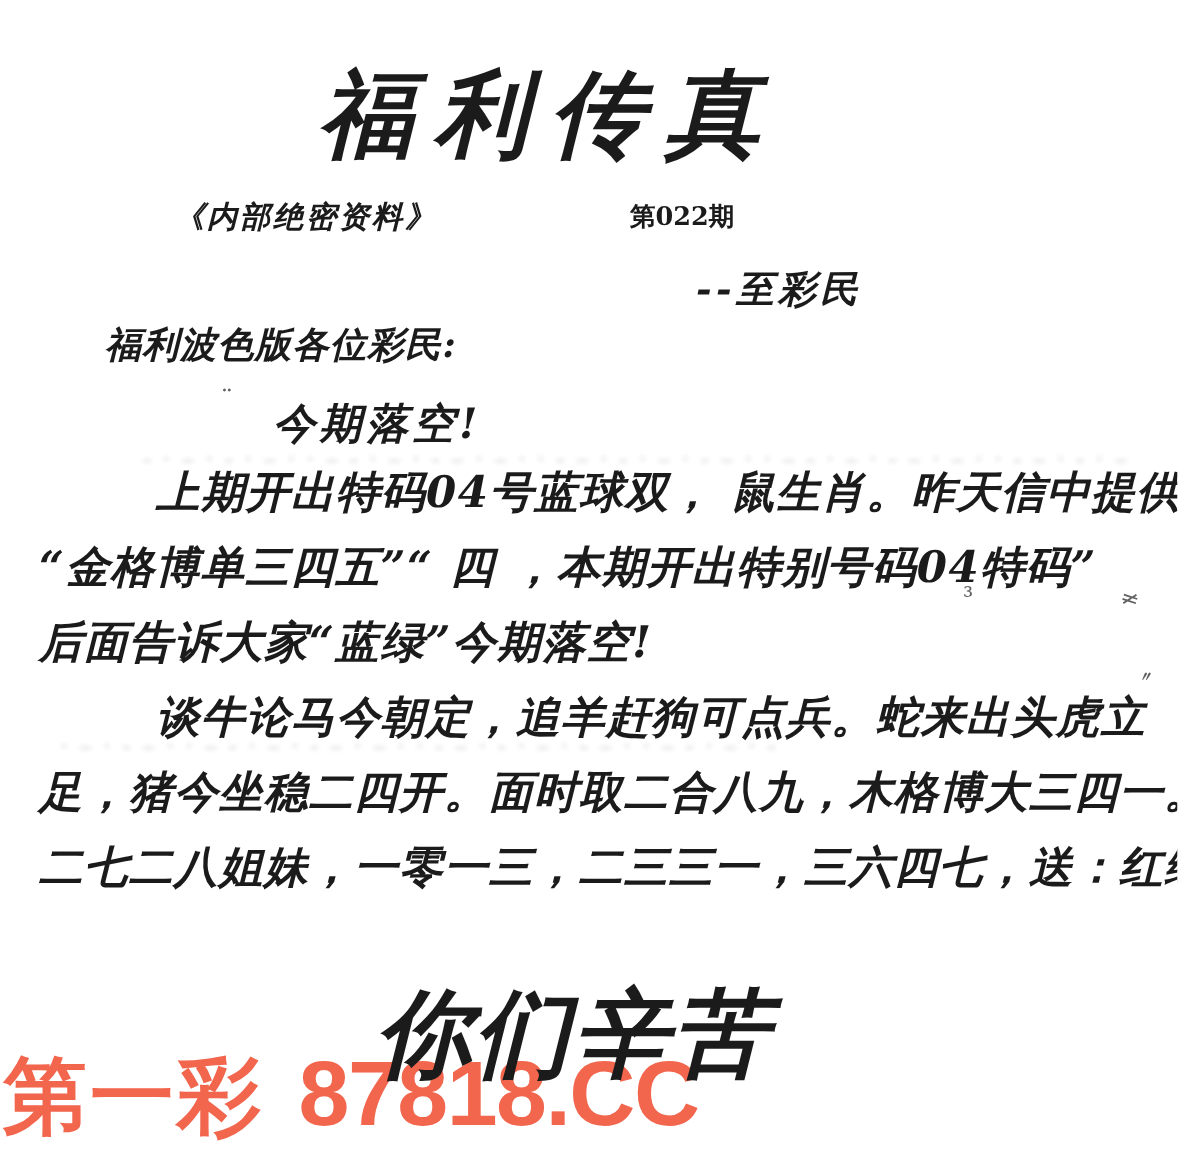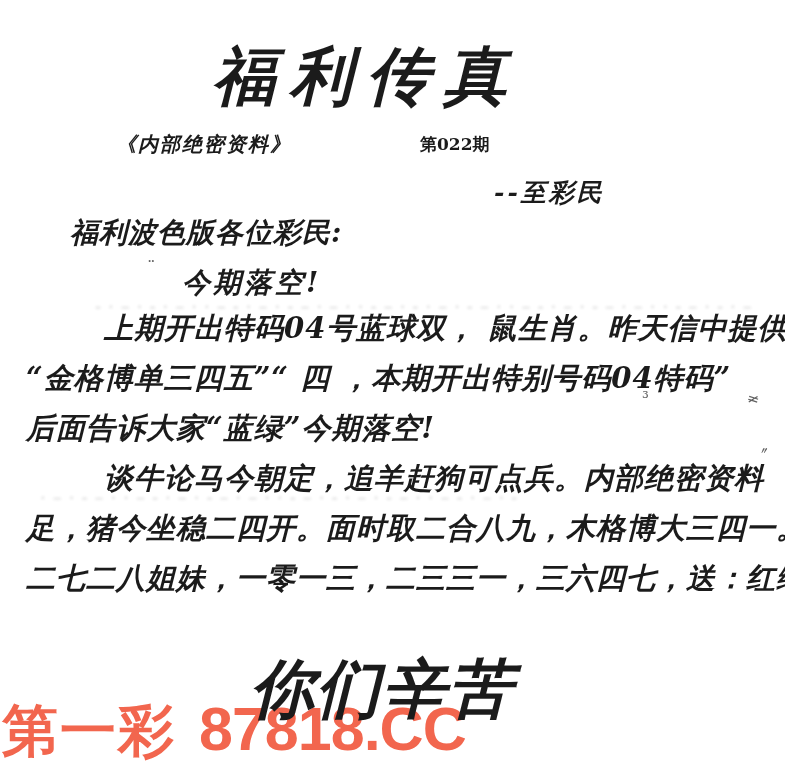--- a/index.html
+++ b/index.html
@@ -15,23 +15,23 @@
   
   .title{
     position:absolute;top:34px;left:0;right:52px;
     text-align:center;
     font-size:63px;letter-spacing:14px;
     white-space:nowrap;
   }
   
   .source{position:absolute;left:116px;top:131px;font-size:20px;letter-spacing:2px;}
   .issue{position:absolute;left:420px;top:133px;font-size:17px;font-weight:700;}
-  .dedication{position:absolute;left:494px;top:176px;font-size:25px;letter-spacing:3px;}
+  .dedication{position:absolute;left:464px;top:176px;font-size:25px;letter-spacing:3px;}
   
-  .salutation{position:absolute;left:70px;top:214px;font-size:28px;letter-spacing:1px;}
+  .salutation{position:absolute;left:70px;top:214px;font-size:24px;letter-spacing:1px;}
   .greeting{position:absolute;left:182px;top:264px;font-size:28px;letter-spacing:3px;}
   .bodytext{
     position:absolute;left:26px;top:303px;width:750px;
     font-size:29px;line-height:50px;letter-spacing:1px;
     white-space:nowrap;
   }
   .bodytext .line{height:50px;}
   .bodytext .indent{padding-left:78px;}
   
   .closing{
@@ -80,21 +80,21 @@
   <div class="issue">第022期</div>
   <div class="dedication callig">--至彩民</div>
 
   <div class="salutation callig">福利波色版各位彩民:</div>
   <div class="greeting callig">今期落空!</div>
 
   <div class="bodytext callig">
     <div class="line indent">上期开出特码04号蓝球双， 鼠生肖。昨天信中提供</div>
     <div class="line">“金格博单三四五”“ 四 ，本期开出特别号码04特码”</div>
     <div class="line">后面告诉大家“蓝绿”今期落空!</div>
-    <div class="line indent">谈牛论马今朝定，追羊赶狗可点兵。内部绝密资料</div>
+    <div class="line indent">谈牛论马今朝定，追羊赶狗可点兵。蛇来出头虎立</div>
     <div class="line">足，猪今坐稳二四开。面时取二合八九，木格博大三四一。</div>
     <div class="line">二七二八姐妹，一零一三，二三三一，三六四七，送：红绿</div>
   </div>
 
   <div class="closing callig">你们辛苦</div>
 
   <div class="watermark">
     <span class="brand">第一彩</span><span class="site">87818.CC</span>
   </div>
 

